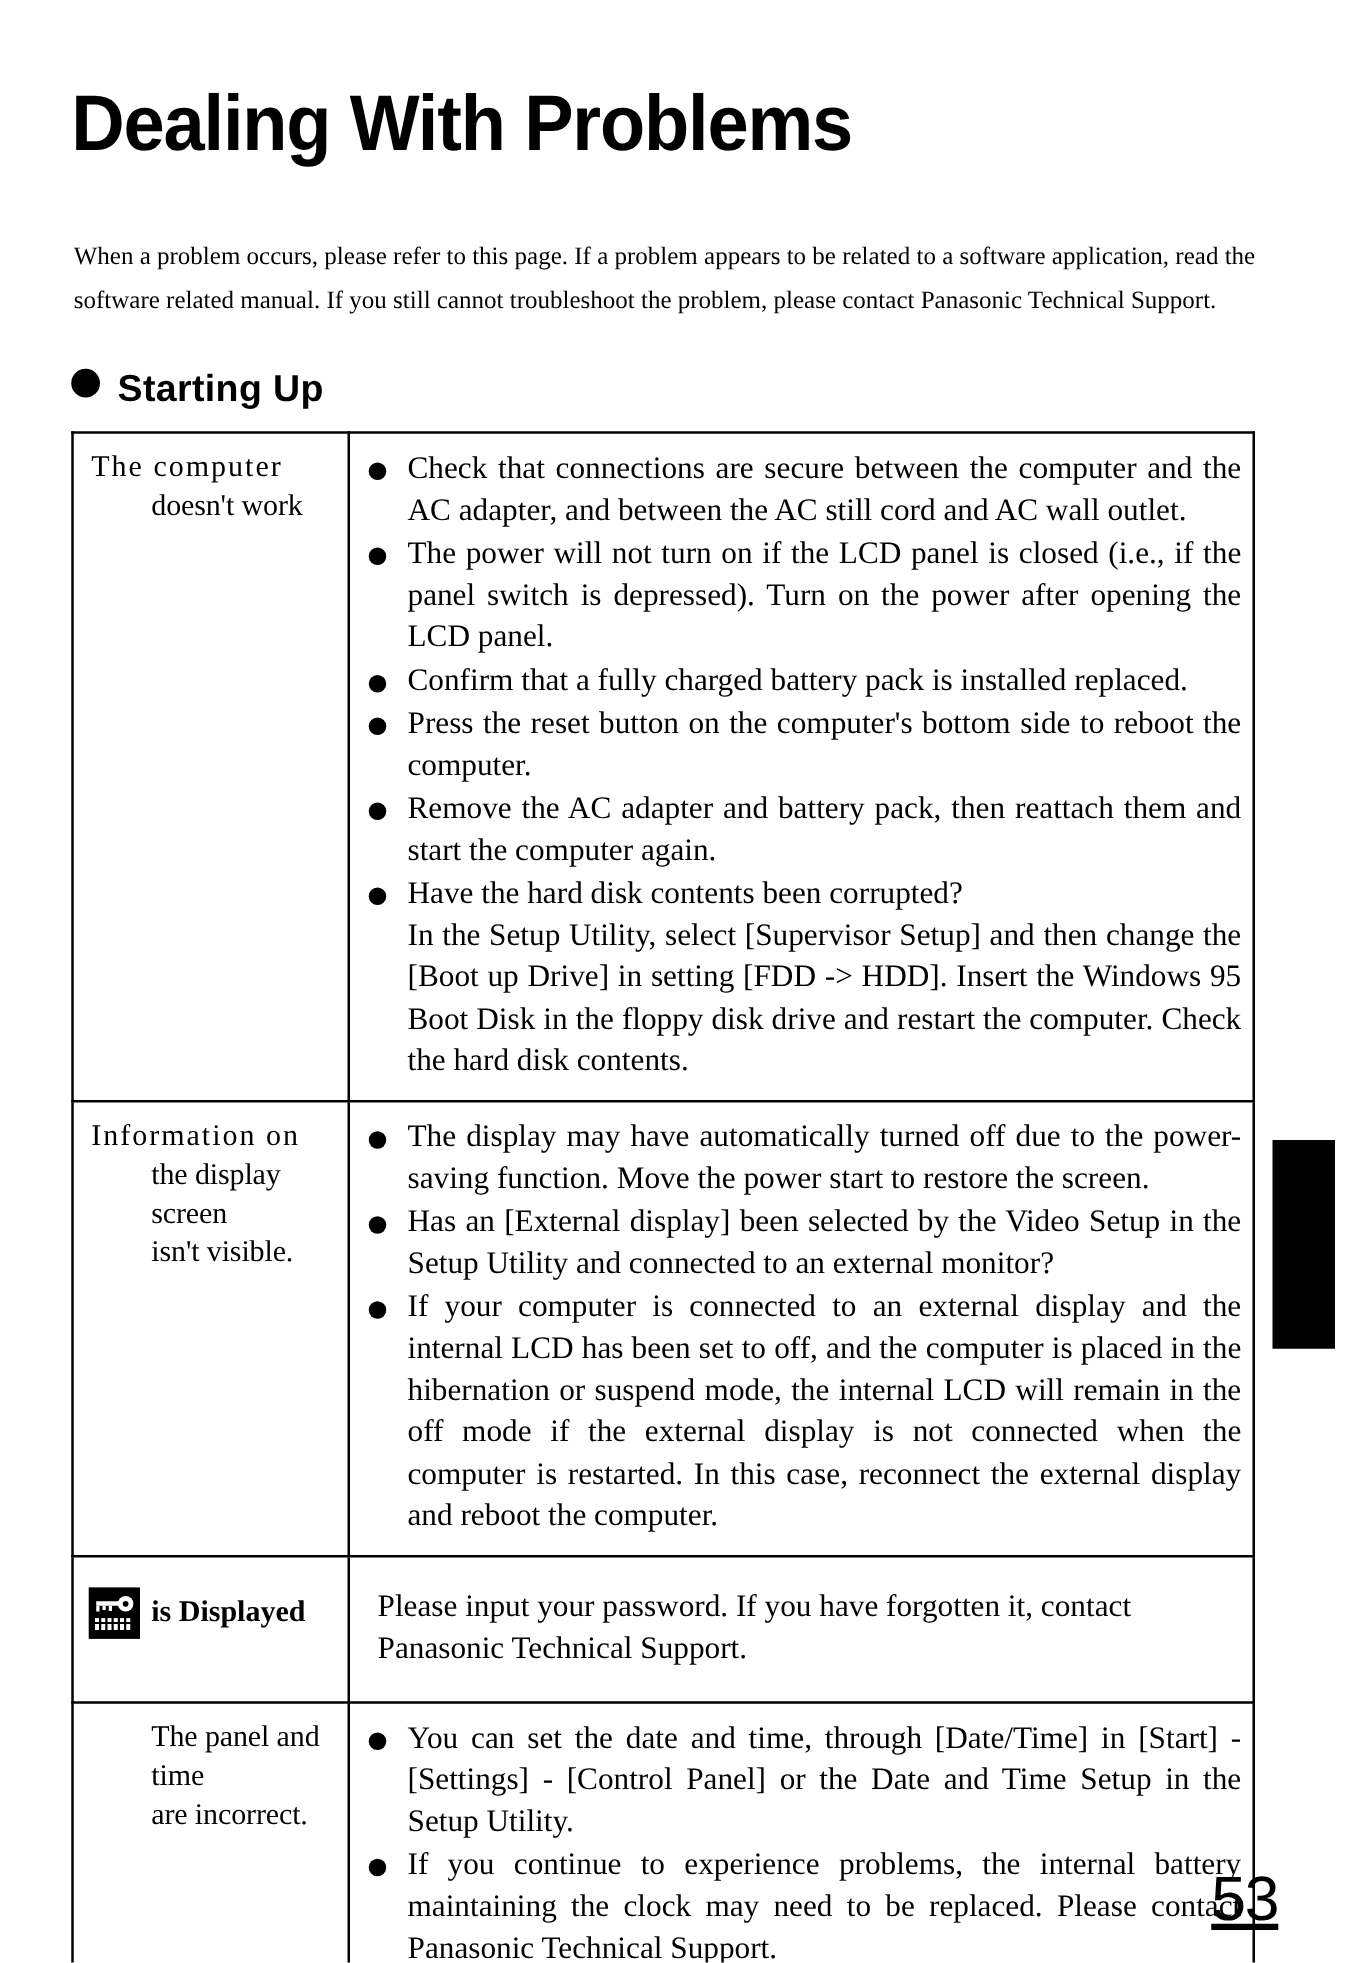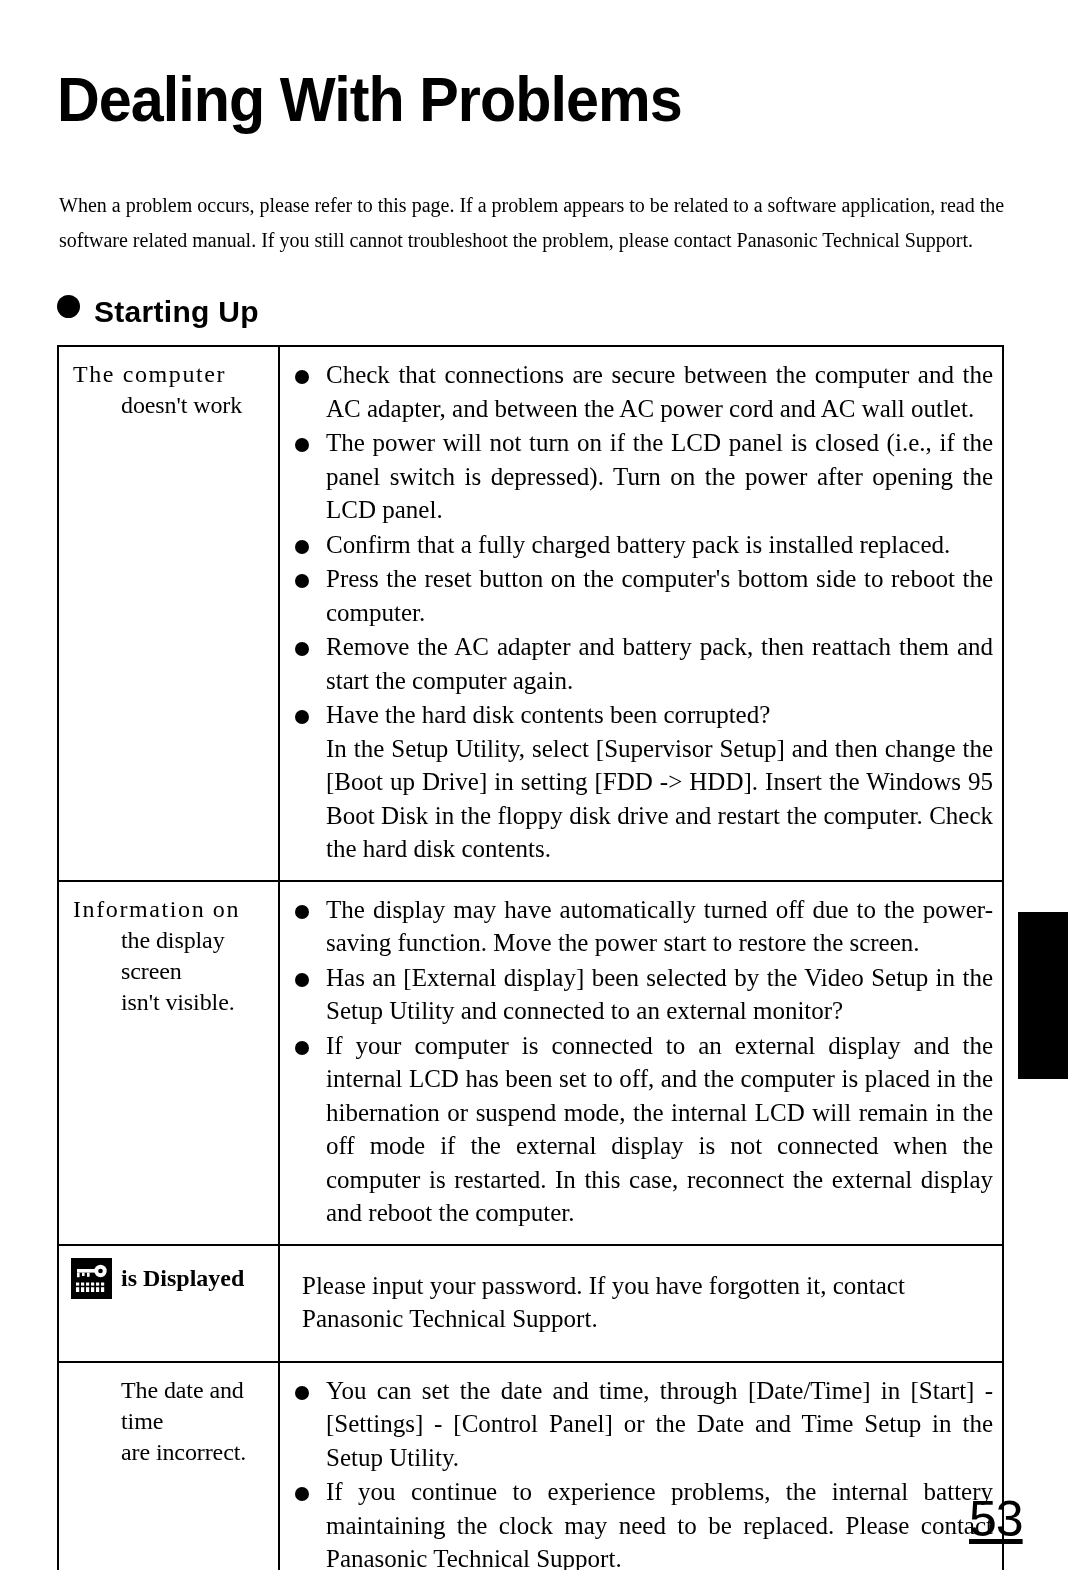--- a/index.html
+++ b/index.html
@@ -139,20 +139,21 @@
   }
 
   
   .pw-row-label {
     display: flex;
     align-items: center;
     gap: 9px;
     padding: 12px 8px 12px 12px;
     font-weight: bold;
     font-size: 24px;
+    margin-top: 12px;
   }
   .key-icon {
     width: 41px;
     height: 41px;
     background: #000;
     flex: none;
     position: relative;
     display: inline-block;
   }
   .key-icon svg { display: block; }
@@ -203,21 +204,21 @@
       <td>
         <div class="symptom-cell">
           <span class="ls">The  computer</span>
           <span class="tight">doesn't work</span>
         </div>
       </td>
       <td>
         <div class="remedy-cell">
           <ul class="bullets">
             <li>
-                <p>Check that connections are secure between the computer and the AC adapter, and between the AC power cord and AC wall outlet.</p>
+                <p>Check that connections are secure between the computer and the AC adapter, and between the AC still cord and AC wall outlet.</p>
               </li>
             <li>
                 <p>The power will not turn on if the LCD panel is closed (i.e., if the panel switch is depressed).  Turn on the power after opening the LCD panel.</p>
               </li>
             <li>
                 <p>Confirm that a fully charged battery pack is installed replaced.</p>
               </li>
             <li>
                 <p>Press the reset button on the computer's bottom side to reboot the computer.</p>
               </li>
@@ -287,21 +288,21 @@
       <td>
         <div class="remedy-cell">
           <p class="plain-text">Please input your password. If you have forgotten it, contact Panasonic Technical Support.</p>
         </div>
       </td>
     </tr>
 
     <tr>
       <td>
         <div class="symptom-cell">
-          <span class="tight">The date and time</span>
+          <span class="tight">The panel and time</span>
           <span class="tight">are incorrect.</span>
         </div>
       </td>
       <td>
         <div class="remedy-cell">
           <ul class="bullets">
             <li>
                 <p>You can set the date and time, through [Date/Time] in [Start] - [Settings] - [Control Panel] or  the Date and Time Setup in the Setup Utility.</p>
               </li>
             <li>

